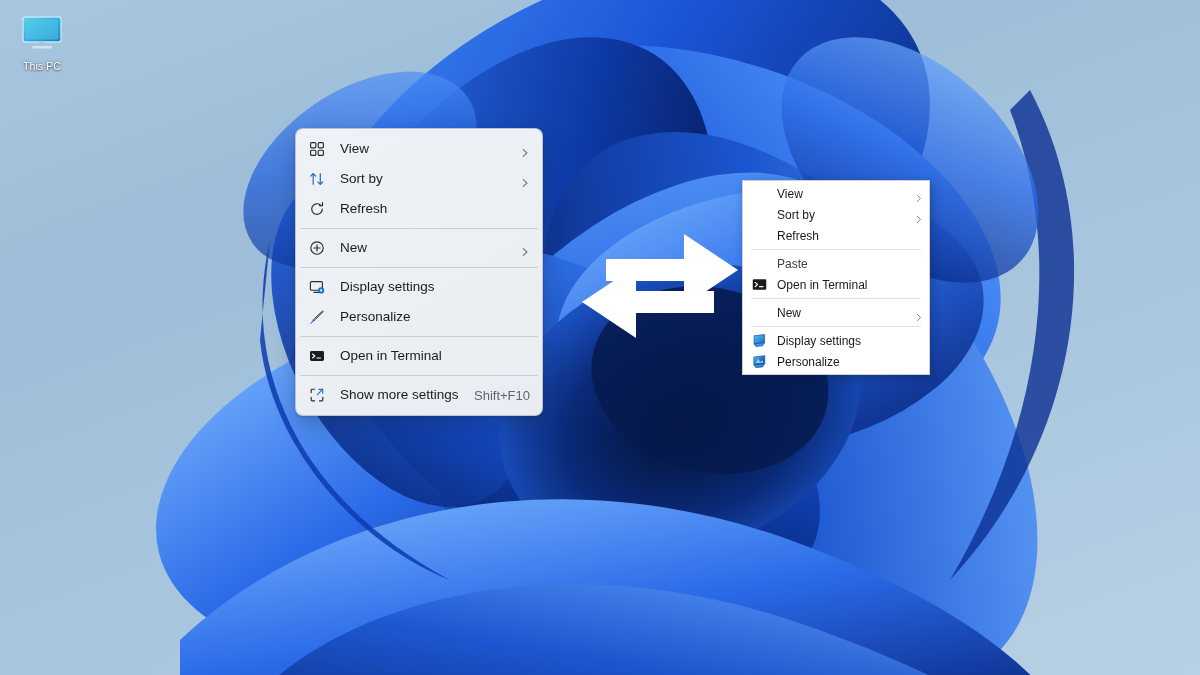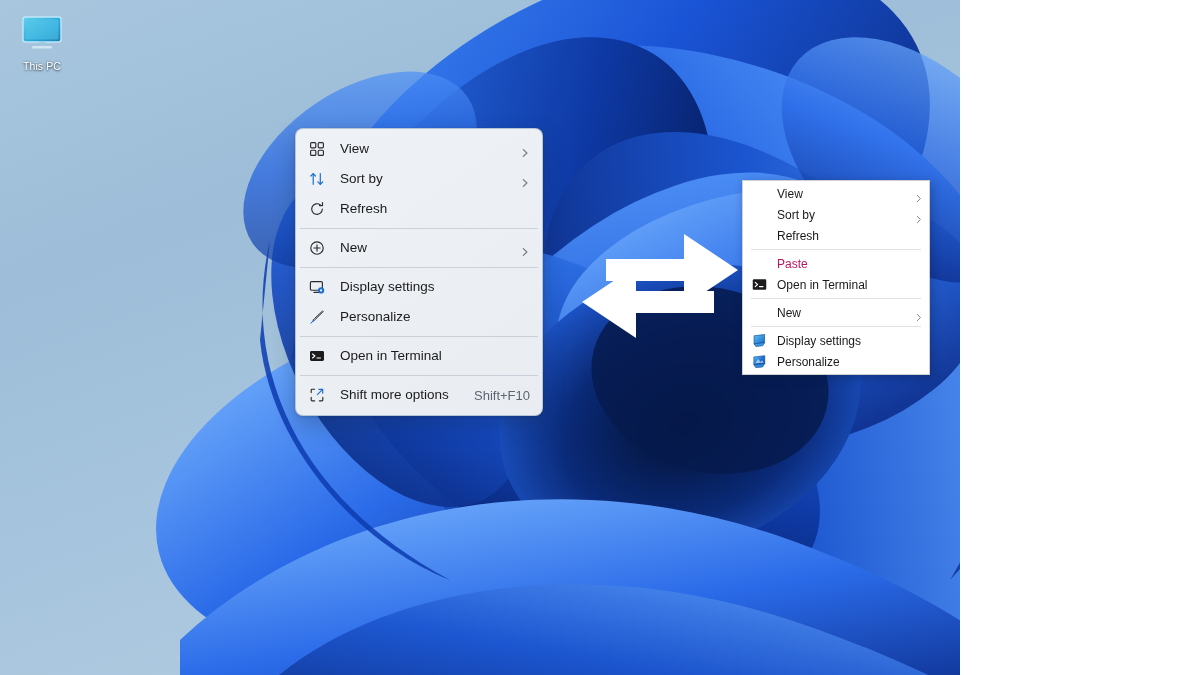--- a/index.html
+++ b/index.html
@@ -7,21 +7,21 @@
   html, body {
     width: 1200px;
     height: 675px;
     overflow: hidden;
     font-family: "Liberation Sans", sans-serif;
   }
 
   
   #desktop {
     position: relative;
-    width: 960px;
+    width: 1200px;
     height: 675px;
     background: linear-gradient(160deg, #a8c6de 0%, #9dbdd8 28%, #a6c4dd 55%, #b7d0e4 100%);
     overflow: hidden;
   }
 
   
   #bloom {
     position: absolute;
     left: 150px;
     top: -60px;
@@ -147,21 +147,21 @@
     display: flex; align-items: center; justify-content: center;
   }
   .cl-ico svg { display:block; }
   .cl-label {
     font-size: 12px;
     color: #1a1a1a;
     line-height: 1;
     flex: 1 1 auto;
     white-space: nowrap;
   }
-  .cl-item.disabled .cl-label { color: #be185d; }
+  .cl-item.disabled .cl-label { color: #404040; }
   .cl-chev { width: 8px; height: 9px; flex: 0 0 8px; opacity: .65; margin-left: 6px; }
   .cl-sep {
     height: 1px;
     background: #e2e2e2;
     margin: 3px 8px 3px 8px;
   }
 </style>
 </head>
 <body>
 
@@ -362,21 +362,21 @@
     <div class="w11-item">
       <span class="w11-ico">
         <svg width="16" height="16" viewBox="0 0 16 16" fill="none" stroke="#2b2b2b" stroke-width="1.15" stroke-linecap="round" stroke-linejoin="round">
           <path d="M2.2 5.6 L2.2 3.0 Q2.2 2.2 3.0 2.2 L5.6 2.2"></path>
           <path d="M2.2 10.4 L2.2 13.0 Q2.2 13.8 3.0 13.8 L5.6 13.8"></path>
           <path d="M13.8 10.4 L13.8 13.0 Q13.8 13.8 13.0 13.8 L10.4 13.8"></path>
           <path d="M8.4 7.6 L13.6 2.4" stroke="#1d6fd0"></path>
           <polyline points="9.9,2.4 13.7,2.4 13.7,6.2" stroke="#1d6fd0"></polyline>
         </svg>
       </span>
-      <span class="w11-label">Shift more options</span>
+      <span class="w11-label">Show more settings</span>
       <span class="w11-accel">Shift+F10</span>
     </div>
   </div>
 
   <div id="menu-classic">
 
     <div class="cl-item">
       <span class="cl-ico"></span>
       <span class="cl-label">View</span>
       <span class="cl-chev">

